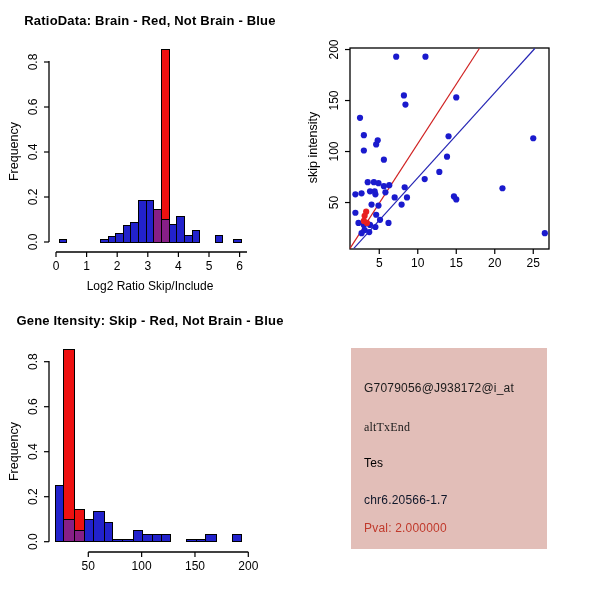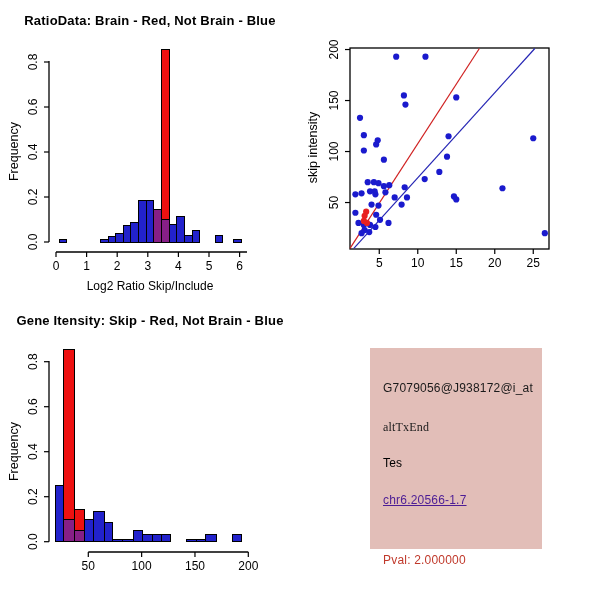--- a/index.html
+++ b/index.html
@@ -4,21 +4,21 @@
 <style>
   html,body{margin:0;padding:0;background:#ffffff;}
   #screen{position:relative;width:600px;height:600px;background:#ffffff;overflow:hidden;
           font-family:"Liberation Sans", sans-serif;color:#000;}
   svg{position:absolute;}
   .title{position:absolute;width:300px;text-align:center;font-weight:bold;
          font-size:13px;letter-spacing:.2px;}
   .xlab{position:absolute;width:300px;text-align:center;font-size:12px;}
   .ylab{position:absolute;width:160px;height:15px;text-align:center;font-size:12.5px;
         transform:rotate(-90deg);}
-  #info-box{position:absolute;left:370px;top:348px;width:172px;height:201px;}
+  #info-box{position:absolute;left:351px;top:348px;width:196px;height:201px;}
   .info-line{position:absolute;left:13px;font-size:12px;letter-spacing:.2px;white-space:nowrap;}
 </style>
 </head>
 <body>
 
 <div id="screen">
 
   <div class="title" style="left:0;top:13px">RatioData: Brain - Red, Not Brain - Blue</div>
   <svg id="svg-ratio" width="300" height="300" style="left:0;top:0">
       <line x1="56" y1="252" x2="247" y2="252" stroke="#000" stroke-width="1.3"></line>
@@ -185,17 +185,17 @@
       <rect x="232.30450000000002" y="234.95" width="9.600300000000004" height="6.75" fill="#2222cc" stroke="#000" stroke-width="1" shape-rendering="crispEdges"></rect>
       <rect x="63.7659" y="219.2" width="10.666999999999987" height="22.5" fill="#871f87" stroke="#000" stroke-width="1" shape-rendering="crispEdges"></rect>
       <rect x="74.43289999999999" y="230.45" width="9.600300000000004" height="11.25" fill="#871f87" stroke="#000" stroke-width="1" shape-rendering="crispEdges"></rect>
     </svg>
   <div class="ylab" style="left:-66px;top:444px">Frequency</div>
 
   <div id="info-box" style="background: rgb(226, 190, 184);">
     <div class="info-line" style="top: 33px; color: rgb(26, 26, 26);">G7079056@J938172@i_at</div>
     <div class="info-line" style="top: 72px; color: rgb(26, 26, 26); font-family: Liberation Serif, serif;">altTxEnd</div>
     <div class="info-line" style="top: 108px; color: #000000;">Tes</div>
-    <div class="info-line" style="top: 145px; color: #4c1d95; text-decoration: underline;">chr6.20566-1.7</div>
-    <div class="info-line" id="pval-line" style="top: 173px; color: rgb(192, 57, 43); margin-top: 32px;">Pval: 2.000000</div>
+    <div class="info-line" style="top: 145px; color: #0f172a;">chr6.20566-1.7</div>
+    <div class="info-line" id="pval-line" style="top: 173px; color: rgb(192, 57, 43);">Pval: 2.000000</div>
   </div>
 
 </div>
 
 </body></html>

